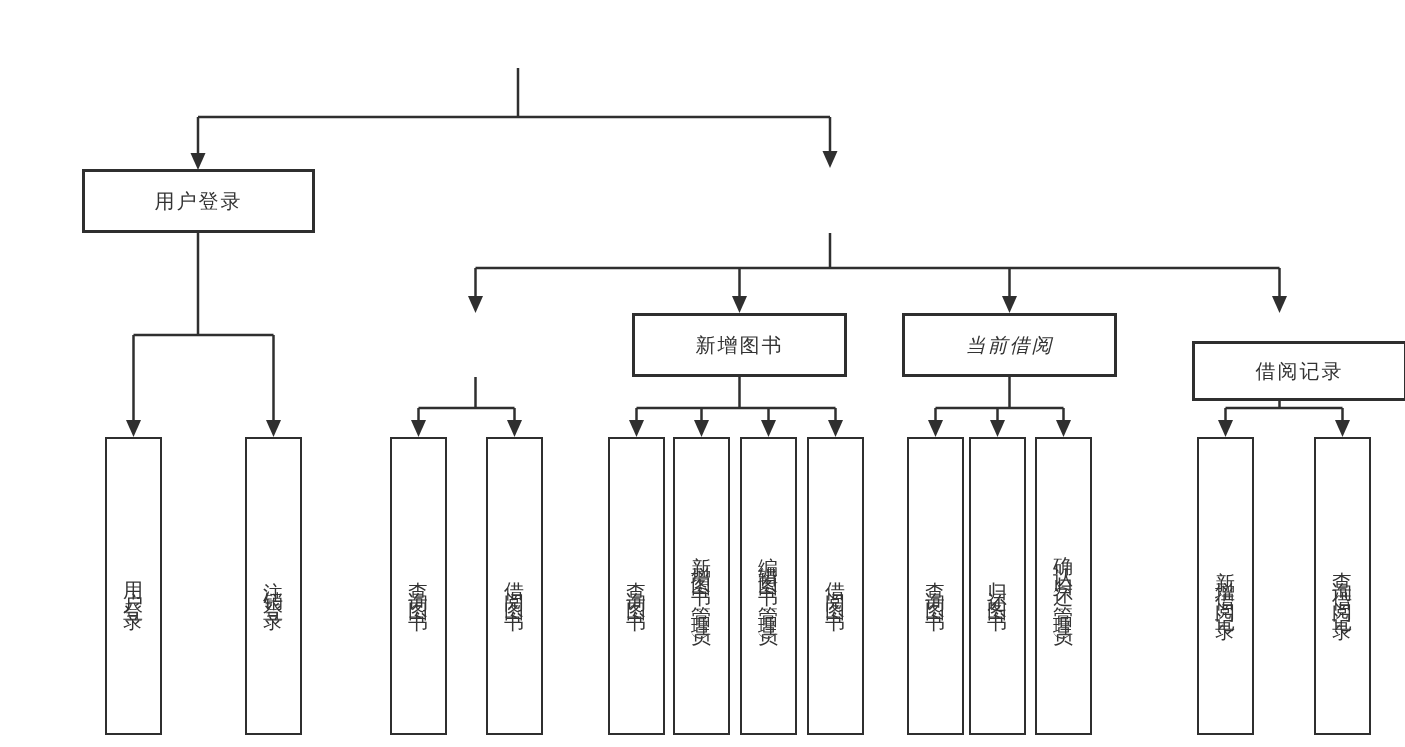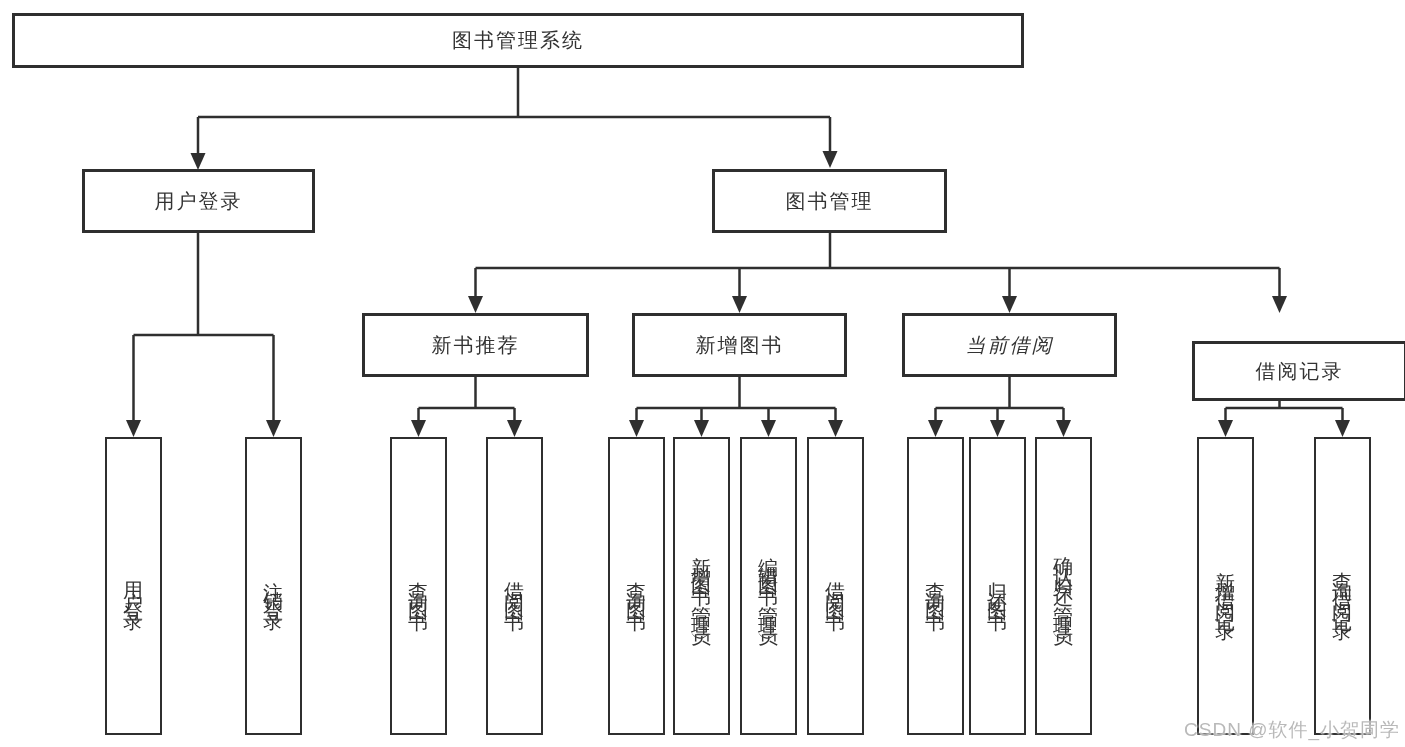--- a/index.html
+++ b/index.html
@@ -148,34 +148,25 @@
       <polygon points="761,420 776,420 768.5,437"></polygon>
       <polygon points="828,420 843,420 835.5,437"></polygon>
       <polygon points="928,420 943,420 935.5,437"></polygon>
       <polygon points="990,420 1005,420 997.5,437"></polygon>
       <polygon points="1056,420 1071,420 1063.5,437"></polygon>
       <polygon points="1218,420 1233,420 1225.5,437"></polygon>
       <polygon points="1335,420 1350,420 1342.5,437"></polygon>
     </g>
   </svg>
 
-  <div class="node n-root">
-    <span class="lbl">图书管理系统</span>
-  </div>
 
   <div class="node n-login">
     <span class="lbl">用户登录</span>
   </div>
-  <div class="node n-mgmt">
-    <span class="lbl">图书管理</span>
-  </div>
-
-  <div class="node n-newbook">
-    <span class="lbl">新书推荐</span>
-  </div>
+
   <div class="node n-borrow">
     <span class="lbl">新增图书</span>
   </div>
   <div class="node n-current">
     <span class="lbl">当前借阅</span>
   </div>
   <div class="node n-record">
     <span class="lbl">借阅记录</span>
   </div>
 
@@ -216,15 +207,14 @@
     <span class="lbl">确认归还（管理员）</span>
   </div>
 
   <div class="node leaf lf-e1">
     <span class="lbl">新增借阅记录</span>
   </div>
   <div class="node leaf lf-e2">
     <span class="lbl">查询借阅记录</span>
   </div>
 
-  <div class="watermark">CSDN @软件_小贺同学</div>
 
 </div>
 
 </body></html>

